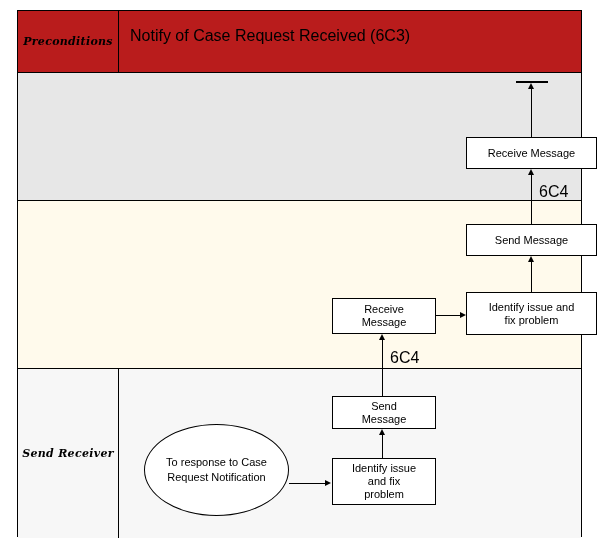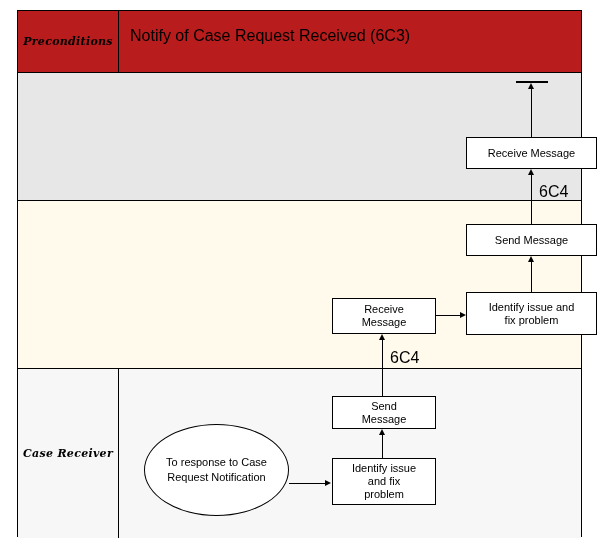--- a/index.html
+++ b/index.html
@@ -210,21 +210,21 @@
         <div class="arrow-right" style="left:341px; top:111px;"></div>
 
         <div class="conn-v" style="left:263px; top:137px; height:31px;"></div>
         <div class="arrow-up" style="left:260px; top:133px;"></div>
         <div class="flow-label" style="left:271px; top:148px;">6C4</div>
       </div>
     </div>
 
     <div class="lane lane-receiver last" style="top:358px; height:169px;">
       <div class="lane-label-cell">
-        <span class="lane-label-text">Case Receiver</span>
+        <span class="lane-label-text">Send Receiver</span>
       </div>
       <div class="lane-body">
 
         <div class="conn-v" style="left:263px; top:0px; height:27px;"></div>
 
         <div class="node" style="left:213px; top:27px; width:104px; height:33px;">Send Message</div>
 
         <div class="conn-v" style="left:263px; top:64px; height:25px;"></div>
         <div class="arrow-up" style="left:260px; top:60px;"></div>
 

